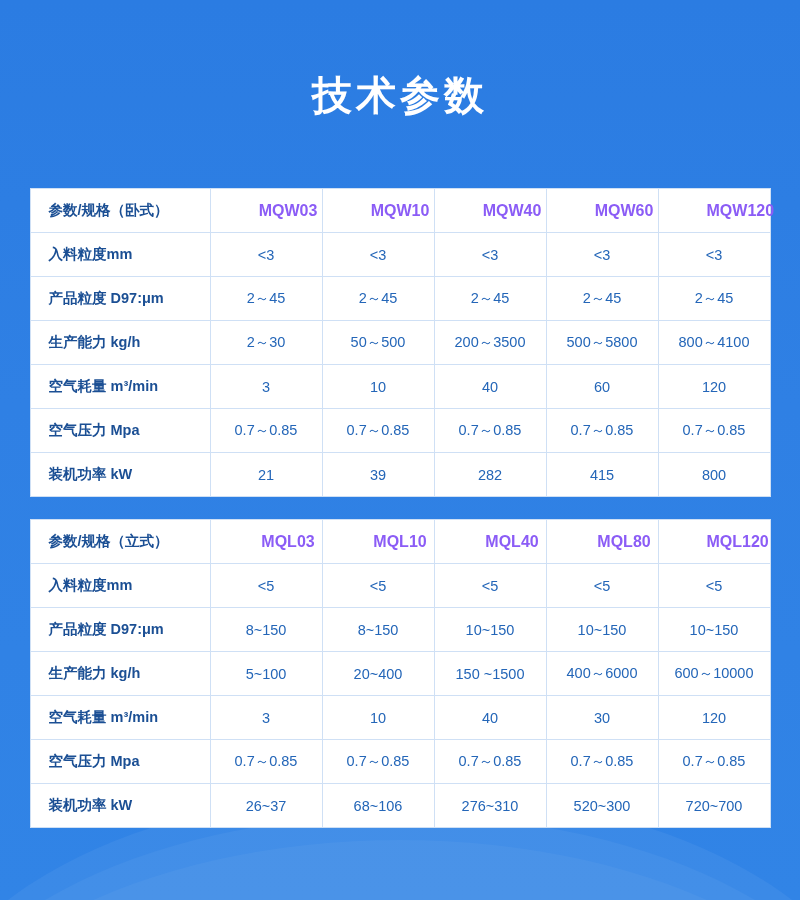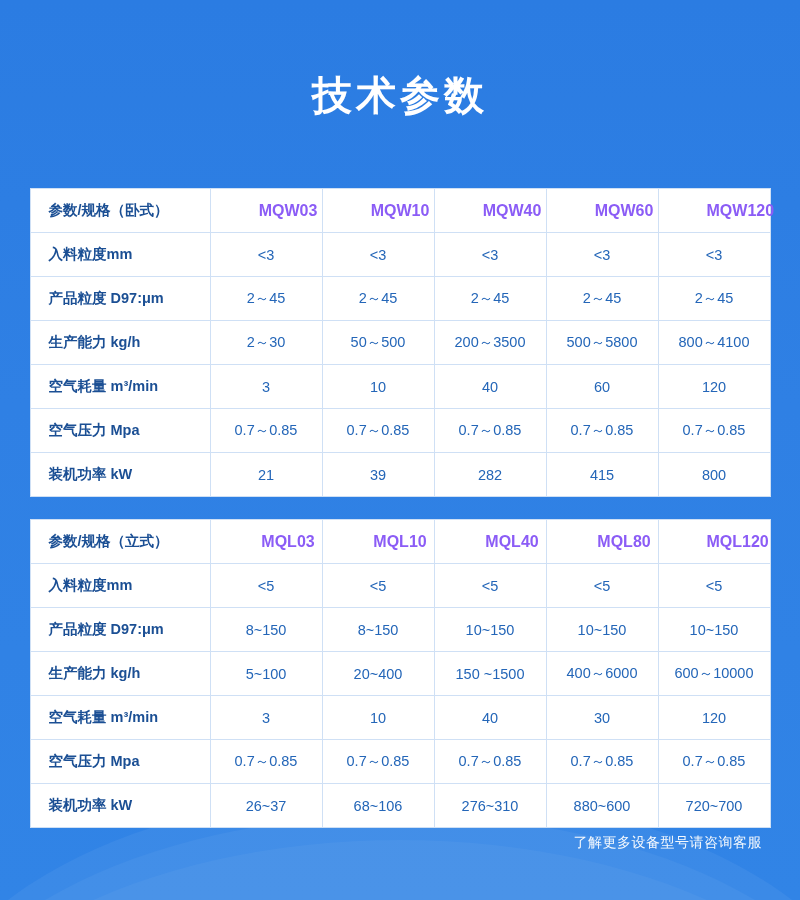--- a/index.html
+++ b/index.html
@@ -241,23 +241,22 @@
           <td>0.7～0.85</td>
           <td>0.7～0.85</td>
           <td>0.7～0.85</td>
           <td>0.7～0.85</td>
         </tr>
         <tr>
           <td class="rowhead">装机功率 kW</td>
           <td>26~37</td>
           <td>68~106</td>
           <td>276~310</td>
-          <td>880~600</td>
+          <td>520~300</td>
           <td>720~700</td>
         </tr>
       </tbody>
     </table>
 
   </div>
 
-  <div class="footnote">了解更多设备型号请咨询客服</div>
 
 </div>
 
 </body></html>

